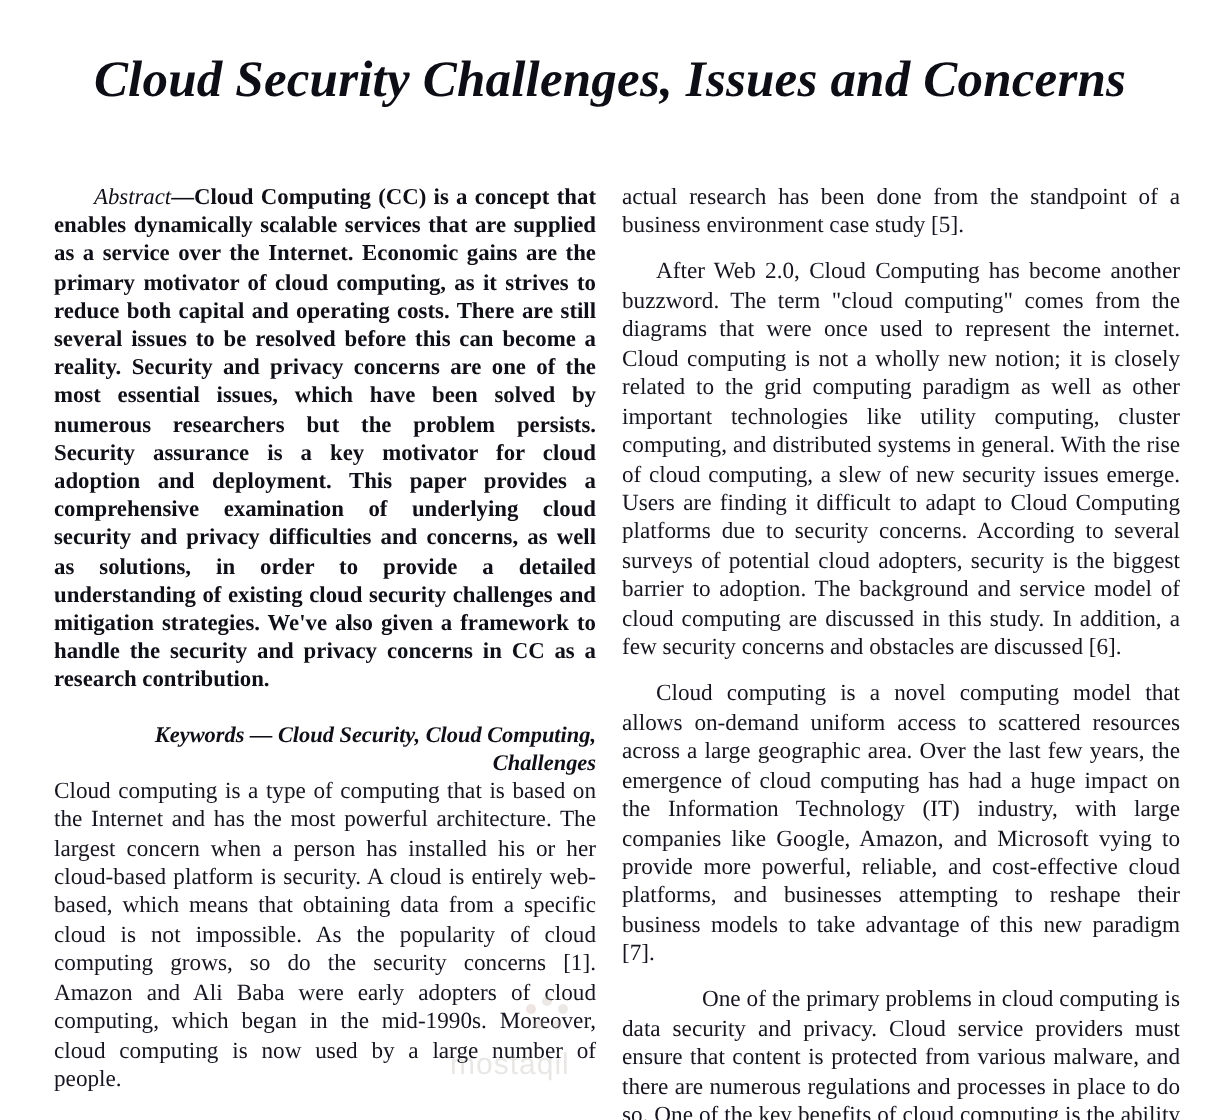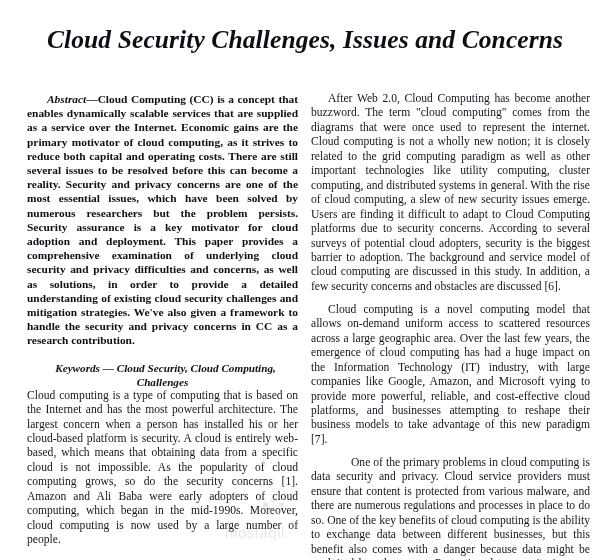--- a/index.html
+++ b/index.html
@@ -75,28 +75,28 @@
   p.abstract {
     margin: 0 0 6px 0;
     text-align: justify;
     font-size: 11.4px;
     line-height: 14.2px;
     font-weight: bold;
     text-indent: 20px;
     color: #0f0f18;
   }
   p.abstract .abs-lead {
-    font-weight: bold;
+    font-weight: normal;
     font-style: italic;
   }
 
   
   p.keywords {
     margin: 13px 0 0 0;
-    text-align: center;
+    text-align: right;
     font-size: 11.2px;
     line-height: 14px;
     font-weight: bold;
     font-style: italic;
     text-indent: 6px;
     color: #0f0f18;
   }
 
   
   h2.section-heading {
@@ -173,20 +173,21 @@
 
       <p class="keywords">Keywords — Cloud Security, Cloud Computing, Challenges</p>
 
 
       <p class="body no-indent">Cloud computing is a type of computing that is based on the Internet and has the most powerful architecture. The largest concern when a person has installed his or her cloud-based platform is security. A cloud is entirely web-based, which means that obtaining data from a specific cloud is not impossible. As the popularity of cloud computing grows, so do the security concerns [1]. Amazon and Ali Baba were early adopters of cloud computing, which began in the mid-1990s. Moreover, cloud computing is now used by a large number of people.</p>
 
     </div>
 
     <div id="right-column" class="column">
 
+      <p class="body no-indent">actual research has been done from the standpoint of a business environment case study [5].</p>
 
       <p class="body">After Web 2.0, Cloud Computing has become another buzzword. The term "cloud computing" comes from the diagrams that were once used to represent the internet. Cloud computing is not a wholly new notion; it is closely related to the grid computing paradigm as well as other important technologies like utility computing, cluster computing, and distributed systems in general. With the rise of cloud computing, a slew of new security issues emerge. Users are finding it difficult to adapt to Cloud Computing platforms due to security concerns. According to several surveys of potential cloud adopters, security is the biggest barrier to adoption. The background and service model of cloud computing are discussed in this study. In addition, a few security concerns and obstacles are discussed [6].</p>
 
       <p class="body">Cloud computing is a novel computing model that allows on-demand uniform access to scattered resources across a large geographic area. Over the last few years, the emergence of cloud computing has had a huge impact on the Information Technology (IT) industry, with large companies like Google, Amazon, and Microsoft vying to provide more powerful, reliable, and cost-effective cloud platforms, and businesses attempting to reshape their business models to take advantage of this new paradigm [7].</p>
 
 
       <p class="body deep-indent tight">One of the primary problems in cloud computing is data security and privacy. Cloud service providers must ensure that content is protected from various malware, and there are numerous regulations and processes in place to do so. One of the key benefits of cloud computing is the ability to exchange data between different businesses, but this benefit also comes with a danger because data might be exploited by other users. Protecting data repositories may need to be a top focus. This paper focuses on data security</p>
 
     </div>
 

